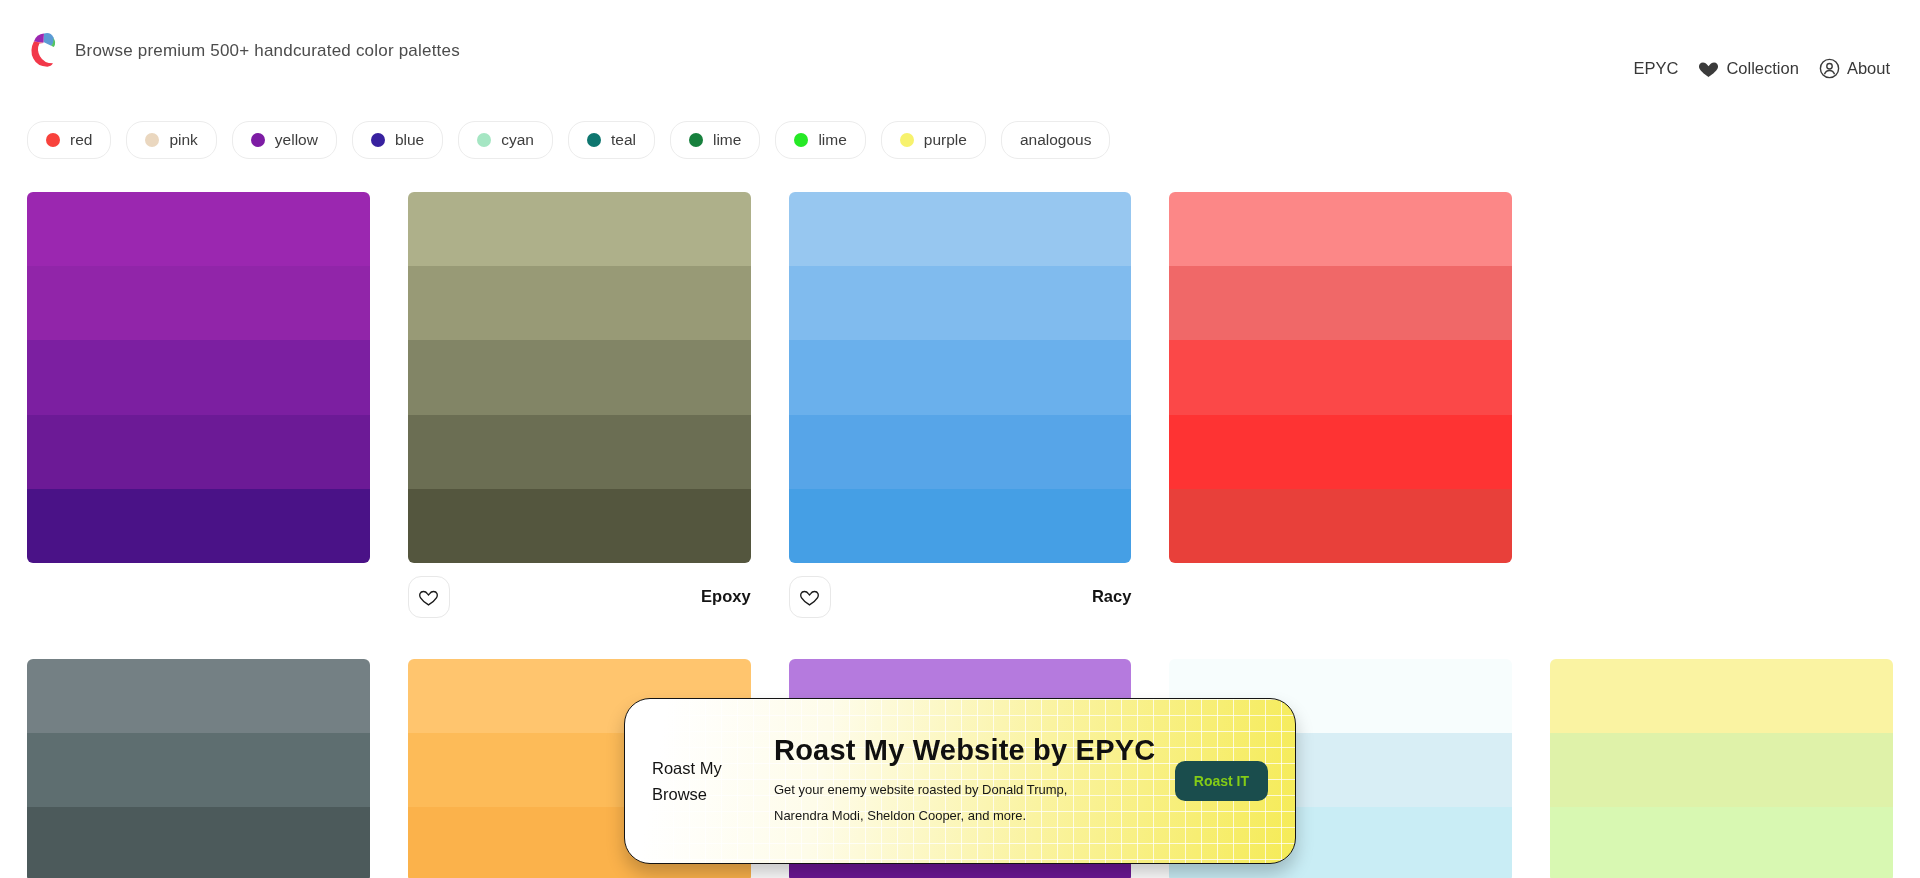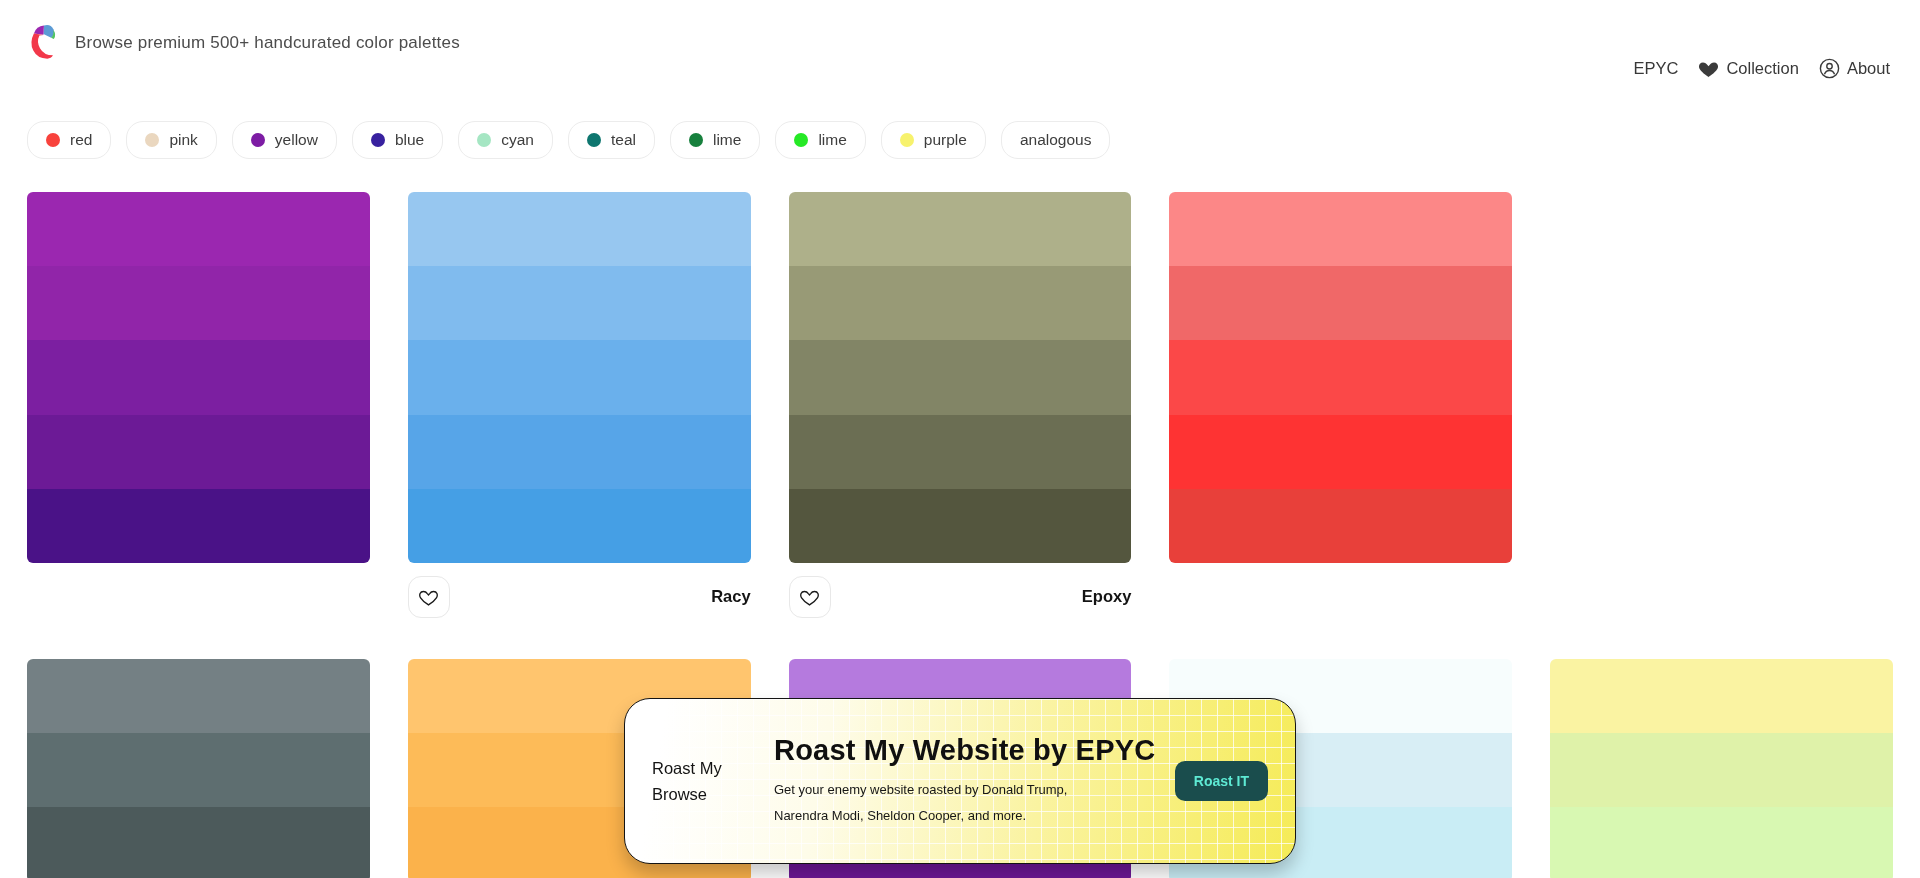--- a/index.html
+++ b/index.html
@@ -4,21 +4,21 @@
 <style>
   * { box-sizing: border-box; }
   html, body { margin:0; padding:0; }
   body {
     width:1920px; height:878px; overflow:hidden; position:relative;
     background:#ffffff; color:#222;
     font-family:"Liberation Sans", sans-serif;
   }
 
   
-  header { display:flex; justify-content:space-between; align-items:flex-start; padding:22px 30px 18px 24px; }
+  header { display:flex; justify-content:space-between; align-items:center; padding:22px 30px 18px 24px; }
   .header-left { display:flex; align-items:center; gap:13px; }
   .logo svg { width:38px; height:41px; display:block; }
   .tagline { font-size:17px; color:#4c4c4c; letter-spacing:.2px; }
   nav { display:flex; align-items:center; gap:20px; font-size:16.5px; color:#383838; }
   .nav-item { display:flex; align-items:center; gap:7px; cursor:pointer;margin-top:36px; }
   .nav-item svg { display:block; }
 
   
   .filter-bar { display:flex; gap:15px; padding:0 27px; margin-top:24px; }
   .pill {
@@ -52,21 +52,21 @@
       linear-gradient(to right, rgba(255,255,255,.75) 1.5px, transparent 1.5px),
       linear-gradient(to bottom, rgba(255,255,255,.75) 1.5px, transparent 1.5px),
       linear-gradient(100deg, #ffffff 6%, #fefce9 30%, #faf3a0 62%, #f5eb57 100%);
     background-size:16px 16px, 16px 16px, 100% 100%;
   }
   .roast-left { width:102px; margin-left:27px; font-size:16.5px; line-height:1.6; color:#141414; flex:none; }
   .roast-main { flex:1; padding-left:20px; }
   .roast-title { font-size:29px; font-weight:700; margin:0 0 10px; color:#101010; letter-spacing:.2px; }
   .roast-desc { font-size:13px; line-height:1.95; margin:0; width:318px; color:#161616; }
   .roast-btn {
-    background:#1A4D4D; color:#5eead4; font-weight:700; font-size:14px;
+    background:#1A4D4D; color:#84cc16; font-weight:700; font-size:14px;
     border:none; border-radius:10px; padding:12px 19px; margin-right:27px;
     cursor:pointer; font-family:inherit; flex:none;
   }
 </style>
 </head>
 <body>
 
 <header>
   <div class="header-left">
     <span class="logo">
@@ -147,54 +147,54 @@
       <div class="swatches">
         <div class="swatch" style="background: rgb(155, 39, 176);"></div>
         <div class="swatch" style="background: rgb(145, 37, 169);"></div>
         <div class="swatch" style="background: rgb(124, 31, 161);"></div>
         <div class="swatch" style="background: rgb(108, 26, 150);"></div>
         <div class="swatch" style="background: rgb(74, 18, 135);"></div>
       </div>
     </article>
     <article class="card">
       <div class="swatches">
+        <div class="swatch" style="background: rgb(174, 176, 138);"></div>
+        <div class="swatch" style="background: rgb(152, 154, 118);"></div>
+        <div class="swatch" style="background: rgb(130, 133, 102);"></div>
+        <div class="swatch" style="background: rgb(107, 110, 83);"></div>
+        <div class="swatch" style="background: rgb(84, 86, 62);"></div>
+      </div>
+      <div class="card-footer">
+        <button class="heart-btn">
+          <svg width="19" height="18" viewBox="0 0 24 22">
+            <path d="M12 21s-7.2-4.6-10-9C-.3 8.3 1.4 4 5.6 4c2.4 0 4 1.3 4.9 2.7L12 8.4l1.5-1.7C14.4 5.3 16 4 18.4 4c4.2 0 5.9 4.3 3.6 8-2.8 4.4-10 9-10 9z" fill="none" stroke="#1a1a1a" stroke-width="1.7"></path>
+          </svg>
+        </button>
+        <span class="palette-name">Epoxy</span>
+      </div>
+    </article>
+    <article class="card">
+      <div class="swatches">
         <div class="swatch" style="background: rgb(151, 199, 240);"></div>
         <div class="swatch" style="background: rgb(128, 187, 238);"></div>
         <div class="swatch" style="background: rgb(106, 176, 236);"></div>
         <div class="swatch" style="background: rgb(87, 165, 232);"></div>
         <div class="swatch" style="background: rgb(69, 159, 229);"></div>
       </div>
       <div class="card-footer">
         <button class="heart-btn">
           <svg width="19" height="18" viewBox="0 0 24 22">
             <path d="M12 21s-7.2-4.6-10-9C-.3 8.3 1.4 4 5.6 4c2.4 0 4 1.3 4.9 2.7L12 8.4l1.5-1.7C14.4 5.3 16 4 18.4 4c4.2 0 5.9 4.3 3.6 8-2.8 4.4-10 9-10 9z" fill="none" stroke="#1a1a1a" stroke-width="1.7"></path>
           </svg>
         </button>
         <span class="palette-name">Racy</span>
       </div>
     </article>
     <article class="card">
       <div class="swatches">
-        <div class="swatch" style="background: rgb(174, 176, 138);"></div>
-        <div class="swatch" style="background: rgb(152, 154, 118);"></div>
-        <div class="swatch" style="background: rgb(130, 133, 102);"></div>
-        <div class="swatch" style="background: rgb(107, 110, 83);"></div>
-        <div class="swatch" style="background: rgb(84, 86, 62);"></div>
-      </div>
-      <div class="card-footer">
-        <button class="heart-btn">
-          <svg width="19" height="18" viewBox="0 0 24 22">
-            <path d="M12 21s-7.2-4.6-10-9C-.3 8.3 1.4 4 5.6 4c2.4 0 4 1.3 4.9 2.7L12 8.4l1.5-1.7C14.4 5.3 16 4 18.4 4c4.2 0 5.9 4.3 3.6 8-2.8 4.4-10 9-10 9z" fill="none" stroke="#1a1a1a" stroke-width="1.7"></path>
-          </svg>
-        </button>
-        <span class="palette-name">Epoxy</span>
-      </div>
-    </article>
-    <article class="card">
-      <div class="swatches">
         <div class="swatch" style="background: rgb(252, 135, 135);"></div>
         <div class="swatch" style="background: rgb(240, 104, 104);"></div>
         <div class="swatch" style="background: rgb(251, 72, 72);"></div>
         <div class="swatch" style="background: rgb(254, 51, 51);"></div>
         <div class="swatch" style="background: rgb(232, 64, 58);"></div>
       </div>
     </article>
   </div>
 <div class="grid row2">
     <article class="card">

